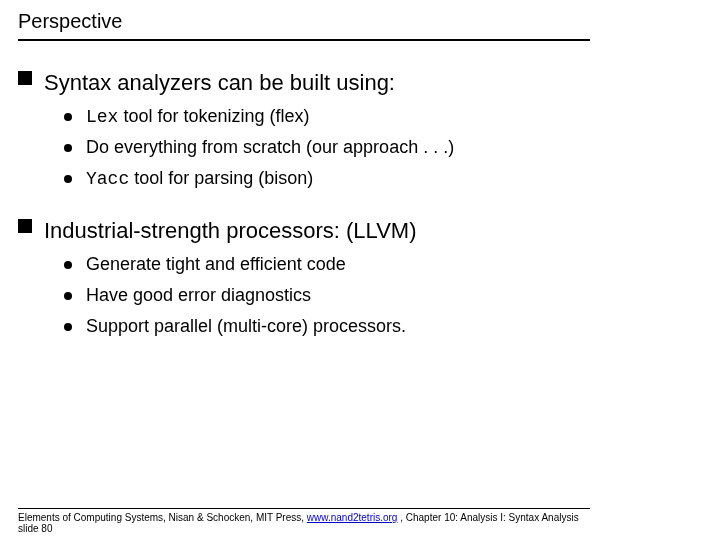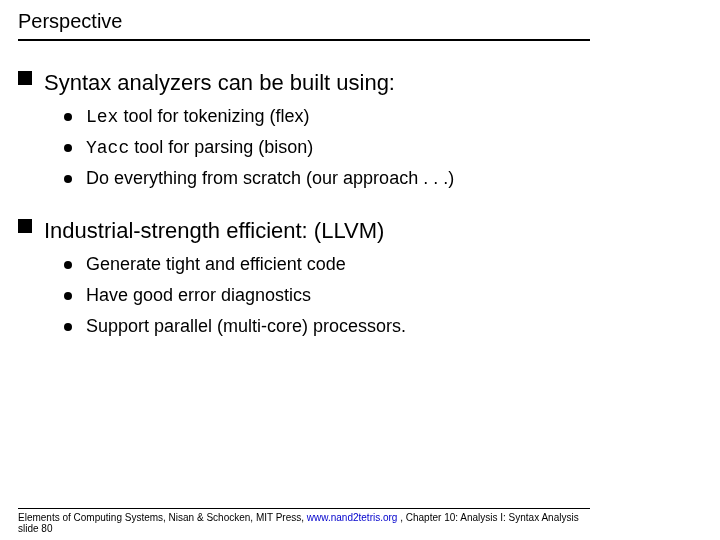--- a/index.html
+++ b/index.html
@@ -80,20 +80,21 @@
     font-family: "Comic Sans MS", Arial, sans-serif;
     color: #000;
   }
   .footer-rule {
     border: none;
     border-top: 1px solid #000;
     margin: 0 0 3px 0;
   }
   .link {
     color: #0000cc;
+    text-decoration: underline;
   }
 </style>
 </head>
 <body>
 
 <div class="slide">
 
   <div class="title">Perspective</div>
   <hr class="title-rule">
 
@@ -101,31 +102,31 @@
     <div class="square-bullet"></div>
     <div class="label">Syntax analyzers can be built using:</div>
   </div>
   <div class="sub-list">
     <div class="sub-item">
       <div class="dot-bullet"></div>
       <div class="label"><span class="mono">Lex</span><span> tool for tokenizing (flex)</span></div>
     </div>
     <div class="sub-item">
       <div class="dot-bullet"></div>
-      <div class="label"><span class="mono">Yacc</span><span> tool for parsing (bison)</span></div>
+      <div class="label"><span class="mono"></span><span>Do everything from scratch (our approach . . .)</span></div>
     </div>
     <div class="sub-item">
       <div class="dot-bullet"></div>
-      <div class="label"><span class="mono"></span><span>Do everything from scratch (our approach . . .)</span></div>
+      <div class="label"><span class="mono">Yacc</span><span> tool for parsing (bison)</span></div>
     </div>
   </div>
 
   <div class="top-bullet">
     <div class="square-bullet"></div>
-    <div class="label">Industrial-strength efficient: (LLVM)</div>
+    <div class="label">Industrial-strength processors: (LLVM)</div>
   </div>
   <div class="sub-list">
     <div class="sub-item">
       <div class="dot-bullet"></div>
       <div class="label"><span class="mono"></span><span>Generate tight and efficient code</span></div>
     </div>
     <div class="sub-item">
       <div class="dot-bullet"></div>
       <div class="label"><span class="mono"></span><span>Have good error diagnostics</span></div>
     </div>

